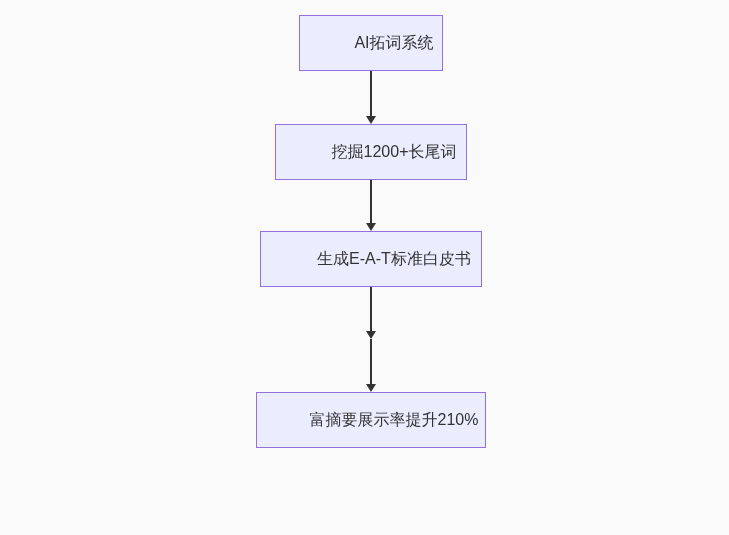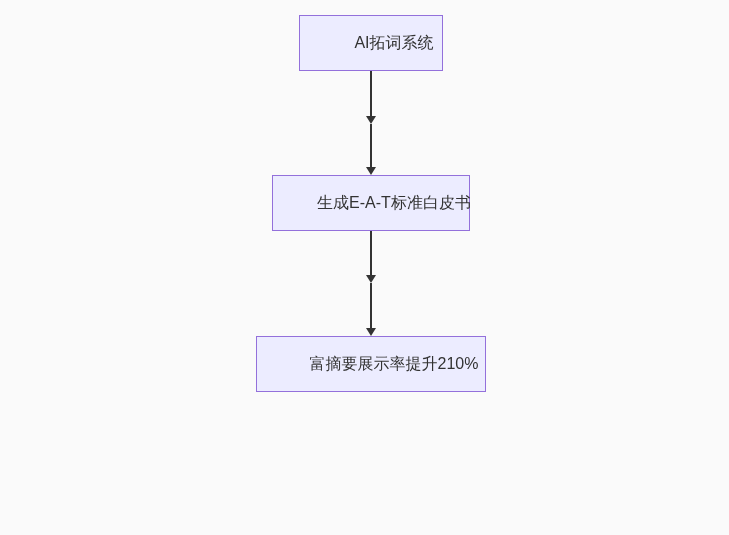--- a/index.html
+++ b/index.html
@@ -61,27 +61,28 @@
 
 <div class="flowchart">
 
   <div class="node" style="width:144px">AI拓词系统</div>
 
   <div class="edge" style="height:53px">
     <div class="edge-line"></div>
     <div class="arrowhead"></div>
   </div>
 
+  <div class="node" style="width:192px">挖掘1200+长尾词</div>
 
   <div class="edge" style="height:51px">
     <div class="edge-line"></div>
     <div class="arrowhead"></div>
   </div>
 
-  <div class="node" style="width:198px">生成E-A-T标准白皮书</div>
+  <div class="node" style="width:222px">生成E-A-T标准白皮书</div>
 
   <div class="edge" style="height:52px">
     <div class="edge-line"></div>
     <div class="arrowhead"></div>
   </div>
 
 
   <div class="edge" style="height:53px">
     <div class="edge-line"></div>
     <div class="arrowhead"></div>

